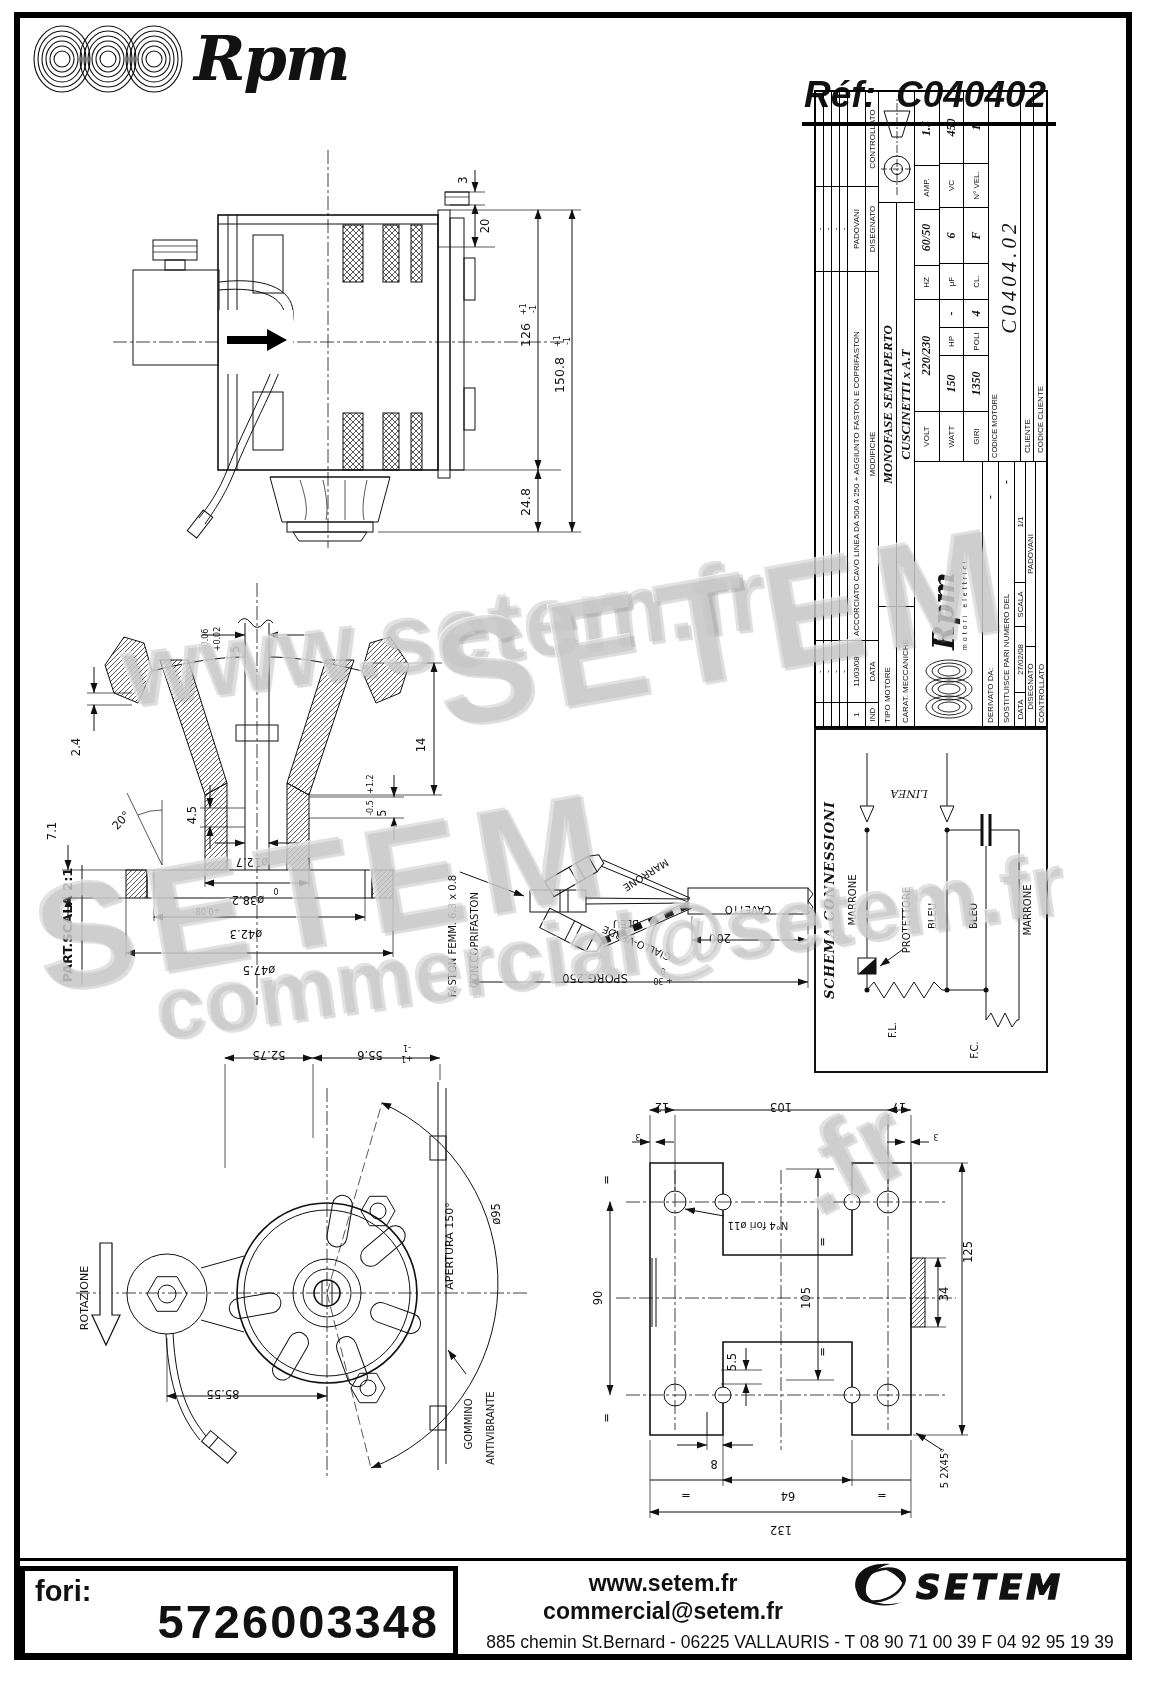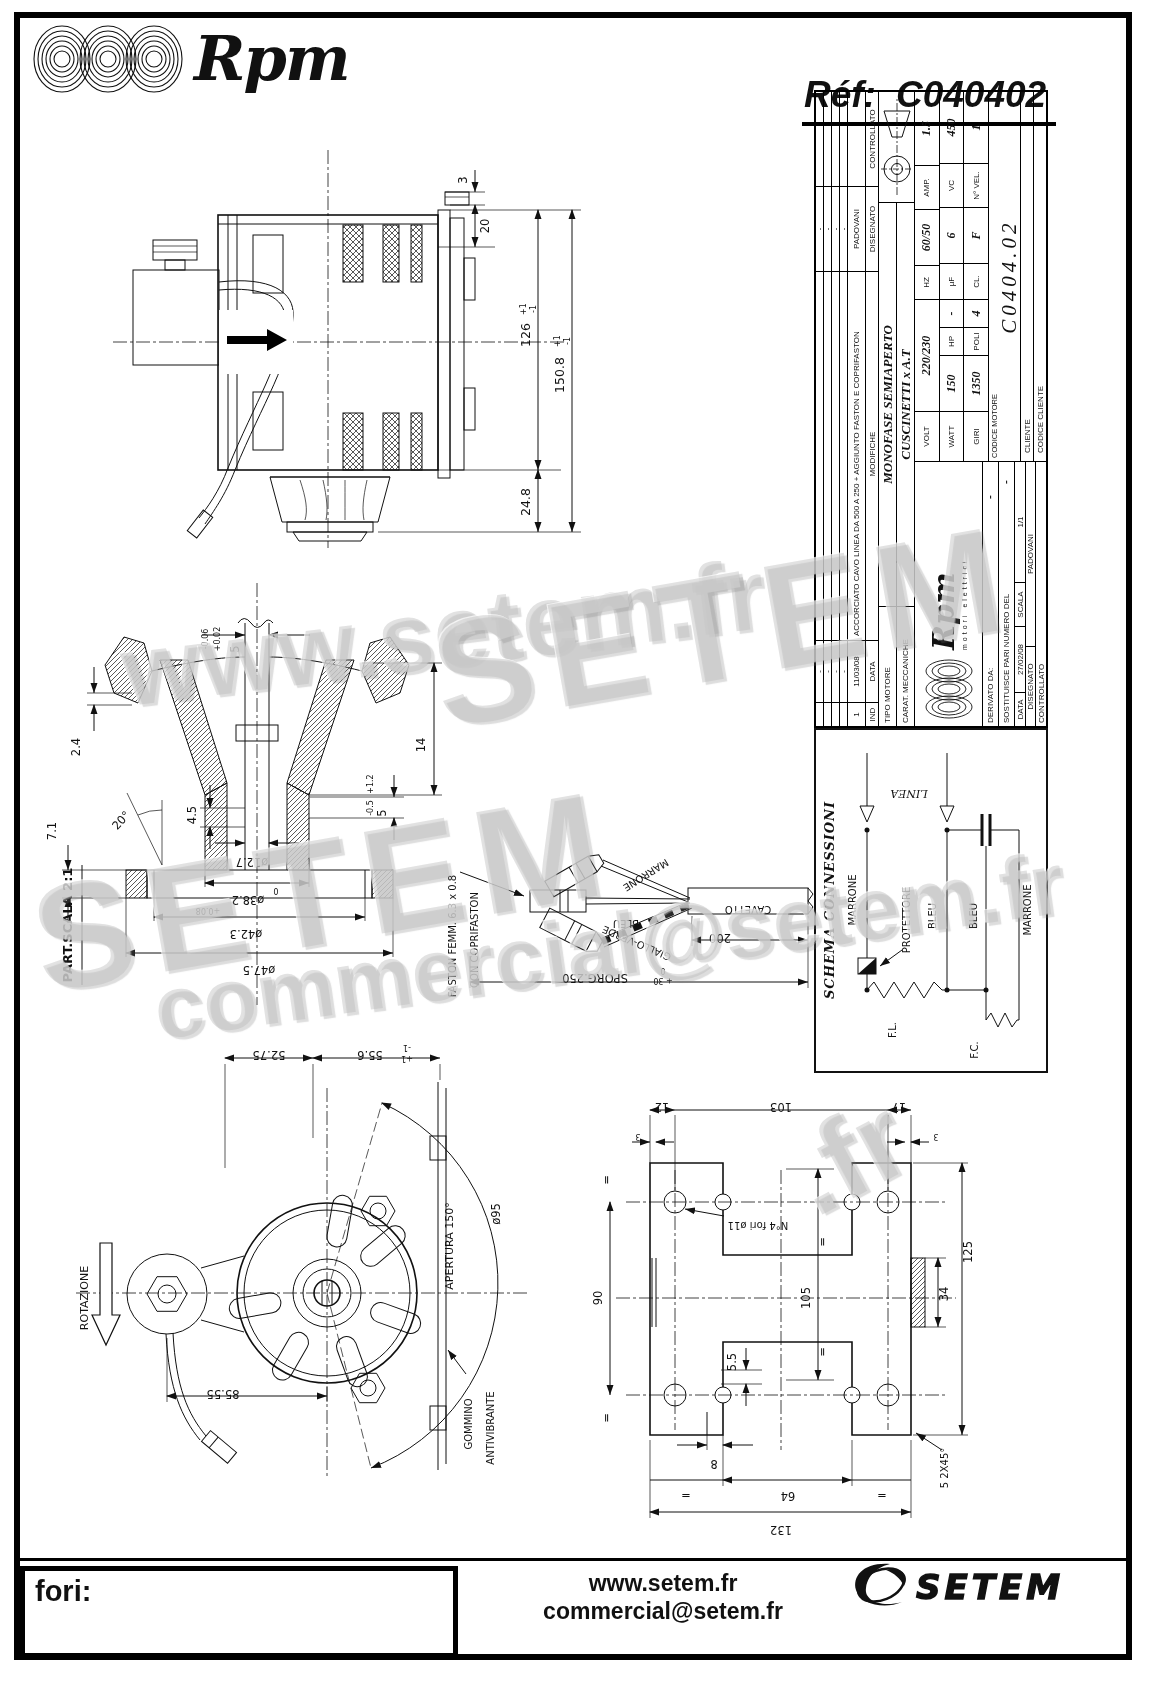--- a/index.html
+++ b/index.html
@@ -895,23 +895,25 @@
 
   <div class="wm" style="left:120px;top:575px;font-size:100px;transform:rotate(-7deg)">www.setem.fr</div>
   <div class="wm" style="left:430px;top:540px;font-size:150px;letter-spacing:14px;transform:rotate(-10deg)">SETEM</div>
   <div class="wm" style="left:30px;top:805px;font-size:150px;letter-spacing:14px;transform:rotate(-10deg)">SETEM</div>
   <div class="wm" style="left:150px;top:895px;font-size:88px;transform:rotate(-8deg)">commercial@setem.fr</div>
   <div class="wm" style="left:790px;top:1090px;font-size:115px;transform:rotate(-28deg)">.fr</div>
 
   <div class="divline"></div>
   <div class="codebox">
     <span class="clab">fori:</span>
+    <span class="cval">5726003348</span>
   </div>
   <div class="f-web">www.setem.fr</div>
   <div class="f-mail">commercial@setem.fr</div>
+  <div class="f-addr">885 chemin St.Bernard  -  06225 VALLAURIS  -  T 08 90 71 00 39   F 04 92 95 19 39</div>
   <div class="f-logo">
     <svg width="272" height="52" viewBox="0 0 272 52">
       <path d="M40,4 C14,2 2,16 6,30 C10,44 34,50 52,42 C30,48 14,40 16,28 C18,12 32,6 40,4 Z" fill="#111"></path>
       <path d="M36,10 C52,6 60,16 54,26 C50,18 44,13 36,10 Z" fill="#111"></path>
       <ellipse cx="31" cy="25" rx="24" ry="15" fill="none" stroke="#111" stroke-width="2.5" transform="rotate(-22 31 25)"></ellipse>
       <text x="66" y="39" font-size="34" font-style="italic" font-weight="bold" letter-spacing="4" fill="#fff" stroke="#111" stroke-width="1.4" font-family="Liberation Sans, sans-serif">SETEM</text>
     </svg>
   </div>
 </div>
 

